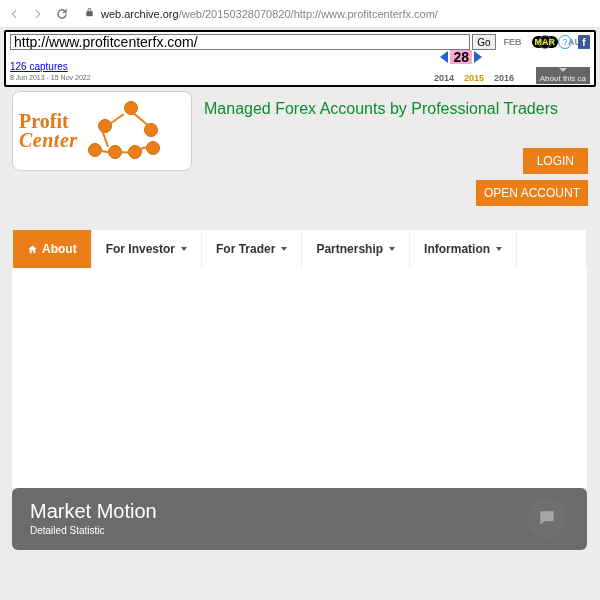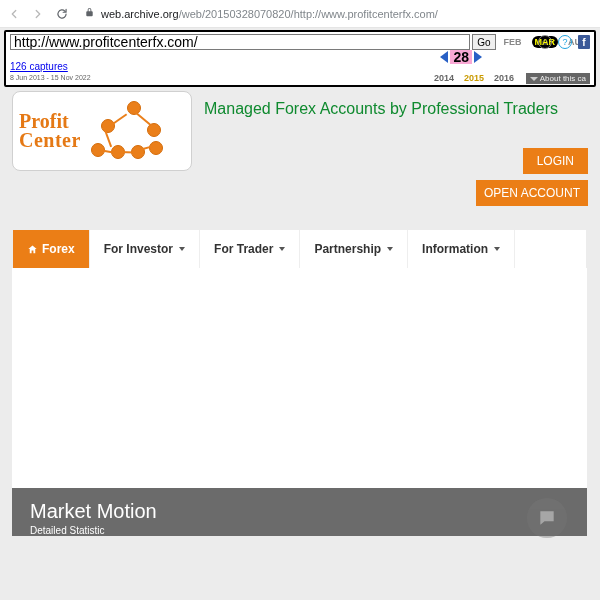--- a/index.html
+++ b/index.html
@@ -28,46 +28,46 @@
   .wb-tri-r { border-left:8px solid #2860c5;}
   .wb-day { background:#f9a8d4; color:#000; font-weight:bold; font-size:14px; padding:0 3px; line-height:1; }
   .wb-row2 { display:flex; align-items:flex-end; justify-content:space-between; margin-top:6px;}
   .wb-caps a { color:#0000ee; font-size:10px; text-decoration:underline;}
   .wb-range { font-size:7px; color:#666; }
   .wb-years { display:flex; gap:10px; font-size:9px; font-weight:bold; color:#666; position:absolute; right:80px; bottom:2px;}
   .wb-right-icons { position:absolute; right:4px; top:3px; display:flex; gap:6px; align-items:center;}
   .wb-ico { width:14px; height:14px; border:1.5px solid #888; border-radius:50%; display:flex; align-items:center; justify-content:center; font-size:9px; color:#888;}
   .wb-help { color:#1fa3e0; border-color:#1fa3e0;}
   .wb-fb { width:12px; height:14px; background:#3b5998; color:#fff; font-size:10px; font-weight:bold; display:flex; align-items:center; justify-content:center; border-radius:1px;}
-  .wb-about { position:absolute; right:4px; bottom:1px; background:#666; color:#eee; font-size:8px; padding:1px 4px; display:flex; align-items:center; gap:2px;}
+  .wb-about { position:absolute; right:4px; bottom:1px; background:#666; color:#eee; font-size:8px; padding:1px 4px; display:flex; align-items:center; gap:2px;flex-direction:column;}
   .wb-about-tri { width:0;height:0;border-left:4px solid transparent;border-right:4px solid transparent;border-top:4px solid #ccc;}
 
   
   .page { width: 575px; margin-left: 12px; }
   .header { display:flex; align-items:flex-start; padding-top:4px; gap:12px; }
   .logo-card { width:180px; height:80px; background:#fff; border:1px solid #d0d0d0; border-radius:8px; display:flex; align-items:center; padding:4px 6px; gap:6px; }
   .logo-text { display:flex; flex-direction:column; font-family: 'Comic Sans MS', cursive; font-size:20px; line-height:0.95; color:#e57915; font-weight:bold;justify-content:center;}
-  .logo-text span:last-child { letter-spacing:0.5px; }
+  .logo-text span:last-child { letter-spacing:0.5px;font-style:italic; }
   .logo-graphic { position:relative; width:72px; height:64px; }
   .dot { position:absolute; width:14px; height:14px; border-radius:50%; background:#ea7f1a; border:1px solid #d46c0a; }
   .line { position:absolute; background:#ea7f1a; height:2px; transform-origin: left center; }
   .tagline { color:#0f8a2f; font-size:16px; line-height:1.7; padding-top:4px; flex:1;}
   .auth-btns { position:absolute; right:12px; top:148px; display:flex; flex-direction:column; gap:6px; align-items:flex-end;}
   .btn-orange { background:#eb7e16; color:#fff; font-size:12px; padding:6px 14px; border:none; cursor:pointer;}
   .btn-open { padding:6px 8px; }
 
   .nav { display:flex; background:#fff; margin-top:58px; border:1px solid #ececec; border-bottom:none;}
   .nav-item { padding:12px 14px; font-size:12px; font-weight:bold; color:#333; border-right:1px solid #eee; display:flex; align-items:center; gap:4px; cursor:pointer;}
   .nav-item.active { background:#eb7e16; color:#fff; }
   .home-ico { width:11px; height:11px; }
   .caret { width:0;height:0;border-left:3px solid transparent;border-right:3px solid transparent;border-top:4px solid #555; margin-left:2px;}
 
   .content-white { background:#fff; height:220px; }
 
-  .market { background:#6b6b6b; color:#fff; padding:12px 18px 0 18px; position:relative;}
+  .market { background:#6b6b6b; color:#fff; padding:12px 18px 14px 18px; position:relative;border-radius:6px;}
   .market h2 { font-size:20px; font-weight:normal; margin-bottom:2px;}
   .market .sub { font-size:10px; }
   .chat-bubble { position:absolute; right:20px; top:10px; width:40px; height:40px; border-radius:50%; background:#777; display:flex; align-items:center; justify-content:center; opacity:0.4;}
 </style>
 </head>
 <body>
 
 <div class="browser-bar">
   <div class="nav-ico">
     <svg viewBox="0 0 24 24" fill="none">
@@ -162,21 +162,21 @@
   <div class="auth-btns">
     <button class="btn-orange">LOGIN</button>
     <button class="btn-orange btn-open">OPEN ACCOUNT</button>
   </div>
 
   <div class="nav">
     <div class="nav-item active">
       <svg class="home-ico" viewBox="0 0 24 24" fill="#fff">
           <path d="M12 3l9 8h-3v9h-4v-6h-4v6H6v-9H3z"></path>
         </svg>
-      <span>Forex</span>
+      <span>About</span>
     </div>
     <div class="nav-item">
       <span>For Investor</span>
         <span class="caret"></span>
     </div>
     <div class="nav-item">
       <span>For Trader</span>
         <span class="caret"></span>
     </div>
     <div class="nav-item">

